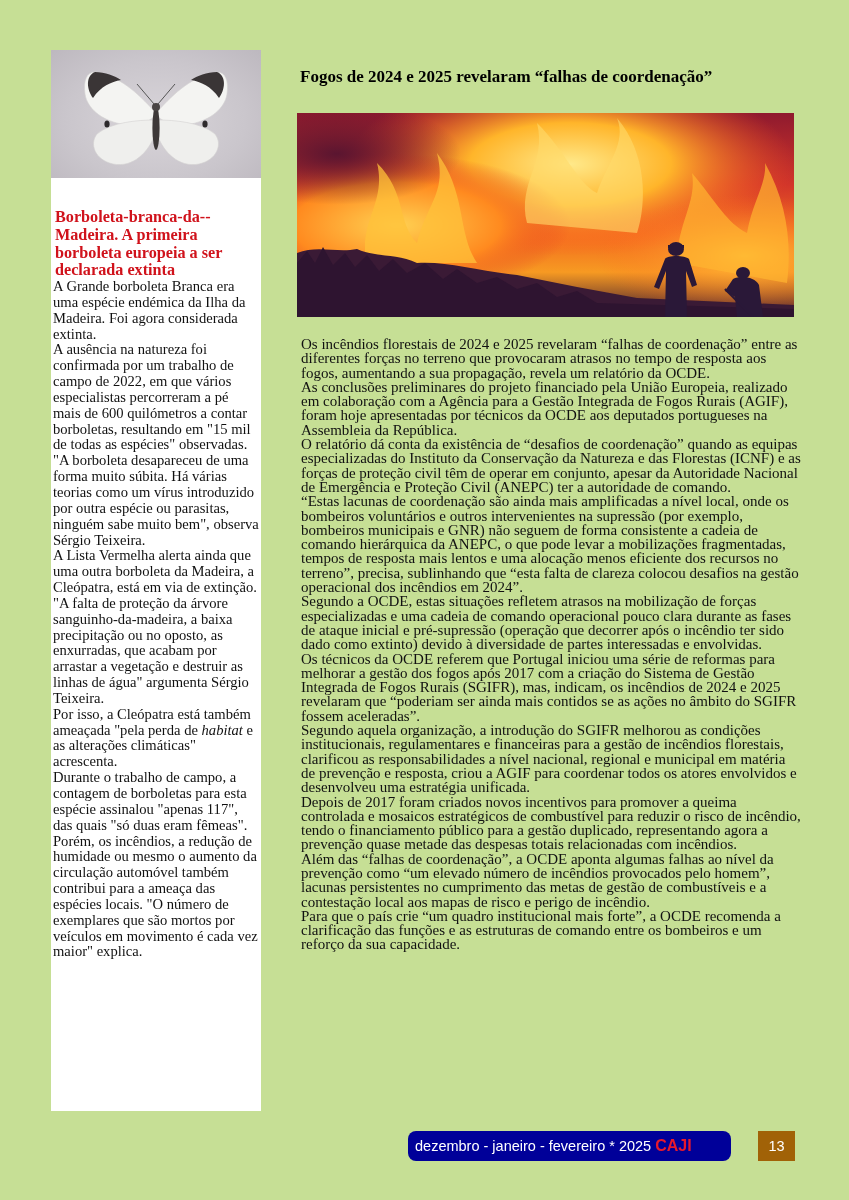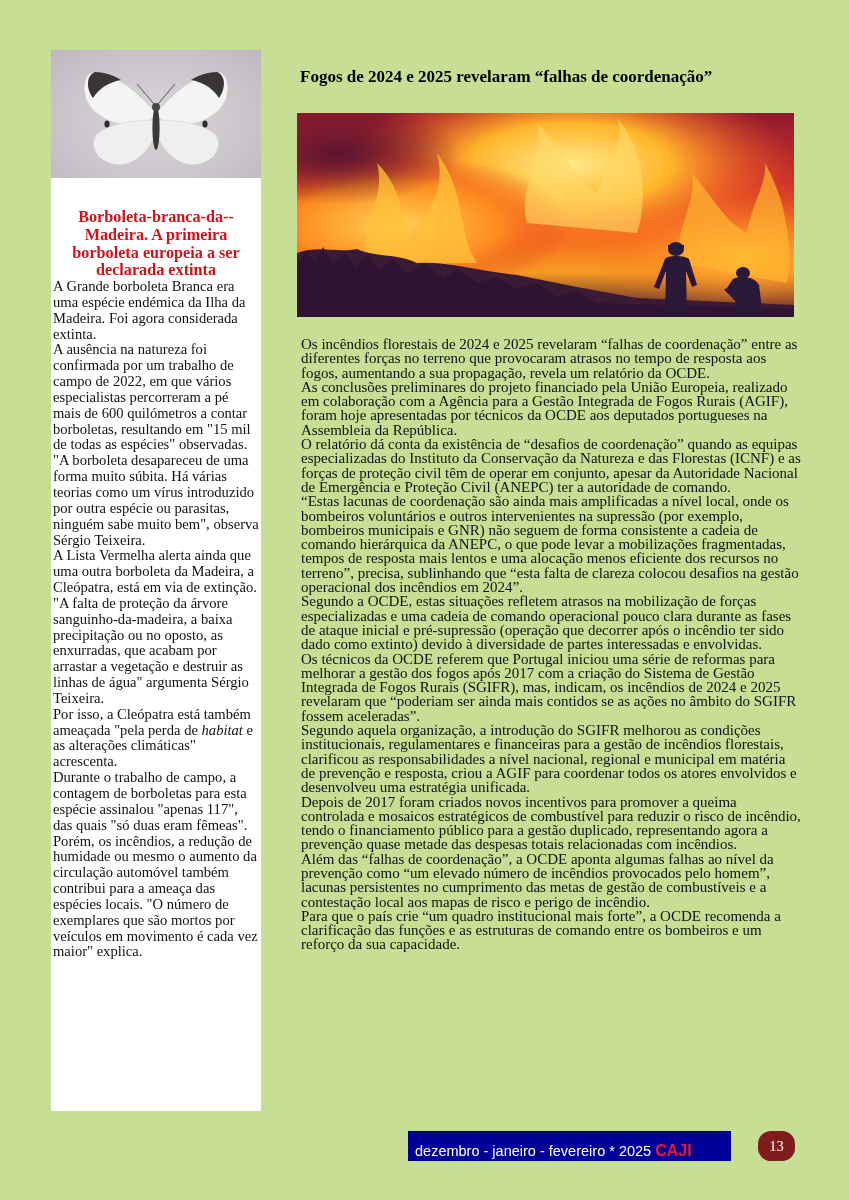--- a/index.html
+++ b/index.html
@@ -15,21 +15,21 @@
     background:#ffffff;
   }
   .butterfly-photo {
     position:absolute; left:0; top:0; width:210px; height:128px;
     background:radial-gradient(ellipse at 50% 55%, #d9d5da 0%, #cac6cc 60%, #bdb8bf 100%);
     overflow:hidden;
   }
   .butterfly-photo svg { width:100%; height:100%; display:block; }
   .side-headline {
     position:absolute; left:4px; top:146px; width:202px;
-    text-align:center; color:#d0121b; font-weight:bold;
+    text-align:left; color:#d0121b; font-weight:bold;
     font-size:16.2px; line-height:17.6px;
   }
   .side-body {
     position:absolute; left:2px; top:229px; width:206px;
     font-size:14.6px; line-height:15.85px;
   }
   .side-body p { margin:0; }
   .side-body em { font-style:italic; }
 
   
@@ -48,29 +48,29 @@
     position:absolute; left:301px; top:337px; width:500px;
     font-size:15px; line-height:14.3px; text-align:left;
   }
   .article-body p { margin:0; }
 
   
   .footer-bar {
     position:absolute; left:408px; top:1131px; width:323px; height:30px;
     background:#000099; color:#fff;
     font-family:"Liberation Sans", "DejaVu Sans", sans-serif;
-    font-size:14.5px; line-height:40px; white-space:nowrap;
-    padding-left:7px; box-sizing:border-box;
+    font-size:14.5px; line-height:30px; white-space:nowrap;
+    padding-left:7px; box-sizing:border-box;border-radius:8px;
   }
   .footer-brand { color:#e8192c; font-weight:bold; font-size:16px; margin-left:4px; }
   .page-number {
     position:absolute; left:758px; top:1131px; width:37px; height:30px;
-    background:#7f1d1d; color:#fff; text-align:center;
-    font-family:Liberation Serif, serif;
-    font-size:14.5px; line-height:30px;border-radius:13px;
+    background:#a16207; color:#fff; text-align:center;
+    font-family:Liberation Sans, sans-serif;
+    font-size:14.5px; line-height:30px;
   }
 </style>
 </head>
 <body>
 
 <aside class="sidebar">
   <div class="butterfly-photo">
     <svg viewBox="0 0 210 128" preserveAspectRatio="none">
 
       <path d="M104 62 C86 42 68 26 44 22 C36 22 32 30 34 44 C36 58 50 70 70 74 C86 76 98 72 104 66 Z" fill="#f4f4f2" stroke="#d4d2d2" stroke-width="0.6"></path>

